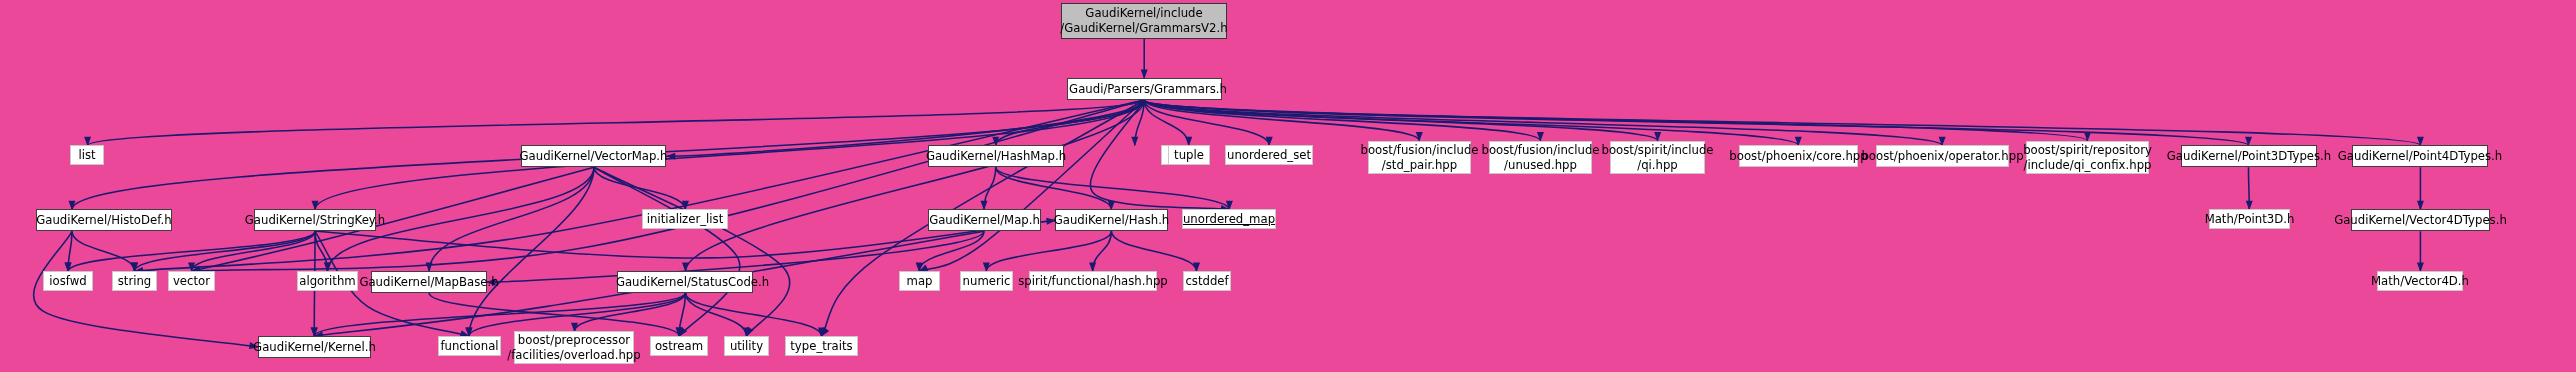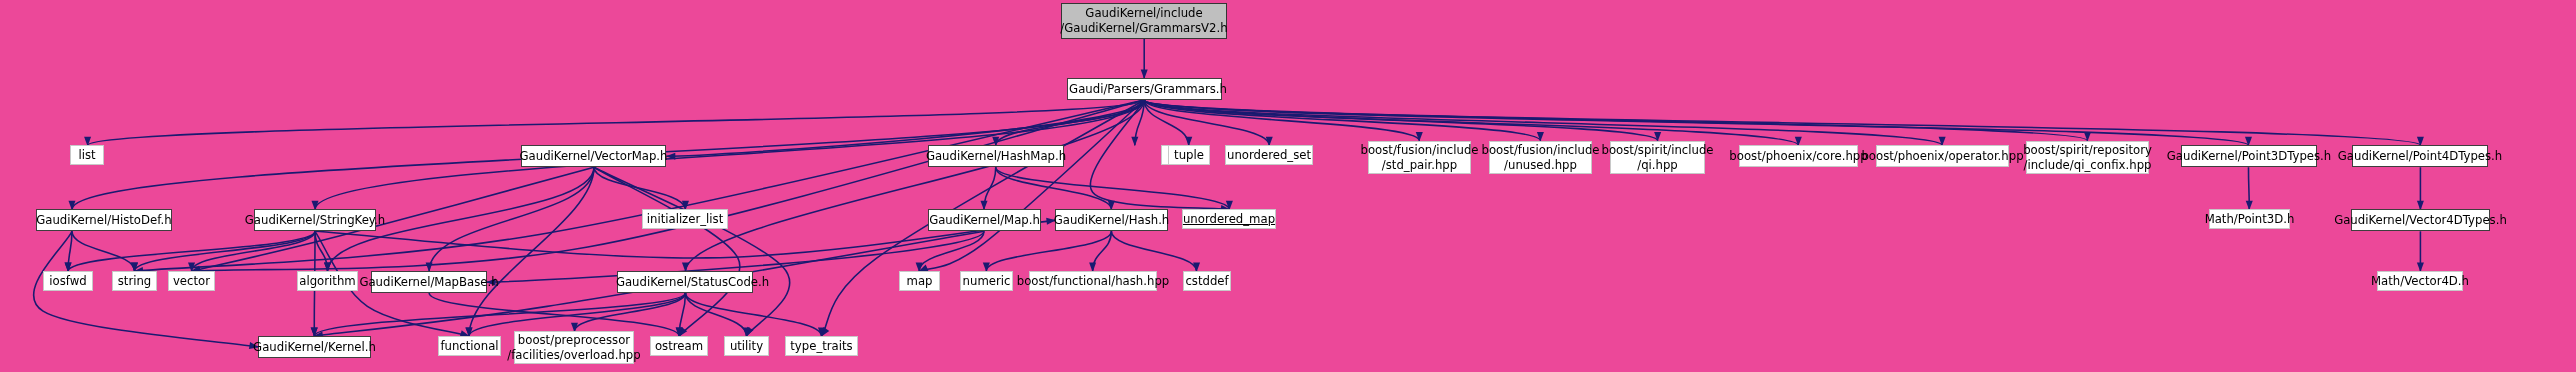--- a/index.html
+++ b/index.html
@@ -118,21 +118,21 @@
       <div class="node ext" style="left: 2209px; top: 209px; width: 81px; height: 20.3px;"><span>Math/Point3D.h</span></div>
       <div class="node doc" style="left: 2351px; top: 209px; width: 139px; height: 22px;"><span>GaudiKernel/Vector4DTypes.h</span></div>
       <div class="node ext" style="left: 43px; top: 271px; width: 50px; height: 20.3px;"><span>iosfwd</span></div>
       <div class="node ext" style="left: 112px; top: 271px; width: 45px; height: 20.3px;"><span>string</span></div>
       <div class="node ext" style="left: 168px; top: 271px; width: 47px; height: 20.3px;"><span>vector</span></div>
       <div class="node ext" style="left: 297px; top: 271px; width: 61px; height: 20.3px;"><span>algorithm</span></div>
       <div class="node doc" style="left: 371px; top: 271px; width: 116px; height: 22px;"><span>GaudiKernel/MapBase.h</span></div>
       <div class="node doc" style="left: 617px; top: 271px; width: 136px; height: 22px; padding-left: 15px;"><span>GaudiKernel/StatusCode.h</span></div>
       <div class="node ext" style="left: 899px; top: 271px; width: 41px; height: 20.3px;"><span>map</span></div>
       <div class="node ext" style="left: 960px; top: 271px; width: 53px; height: 20.3px;"><span>numeric</span></div>
-      <div class="node ext" style="left: 1029px; top: 271px; width: 128px; height: 20.3px;"><span>boost/functional/hash.hpp</span></div>
+      <div class="node ext" style="left: 1029px; top: 271px; width: 128px; height: 20.3px;"><span>spirit/functional/hash.hpp</span></div>
       <div class="node ext" style="left: 1183px; top: 271px; width: 48px; height: 20.3px;"><span>cstddef</span></div>
       <div class="node ext" style="left: 2377px; top: 271px; width: 86px; height: 20.3px;"><span>Math/Vector4D.h</span></div>
       <div class="node doc" style="left: 258px; top: 336px; width: 113px; height: 22px;"><span>GaudiKernel/Kernel.h</span></div>
       <div class="node ext" style="left: 438px; top: 336px; width: 63px; height: 20.3px;"><span>functional</span></div>
       <div class="node ext" style="left: 514px; top: 331px; width: 120px; height: 33px;"><span>boost/preprocessor
 /facilities/overload.hpp</span></div>
       <div class="node ext" style="left: 650px; top: 336px; width: 58px; height: 20.3px;"><span>ostream</span></div>
       <div class="node ext" style="left: 724px; top: 336px; width: 45px; height: 20.3px;"><span>utility</span></div>
       <div class="node ext" style="left: 785px; top: 336px; width: 73px; height: 20.3px;"><span>type_traits</span></div>
     </div>

